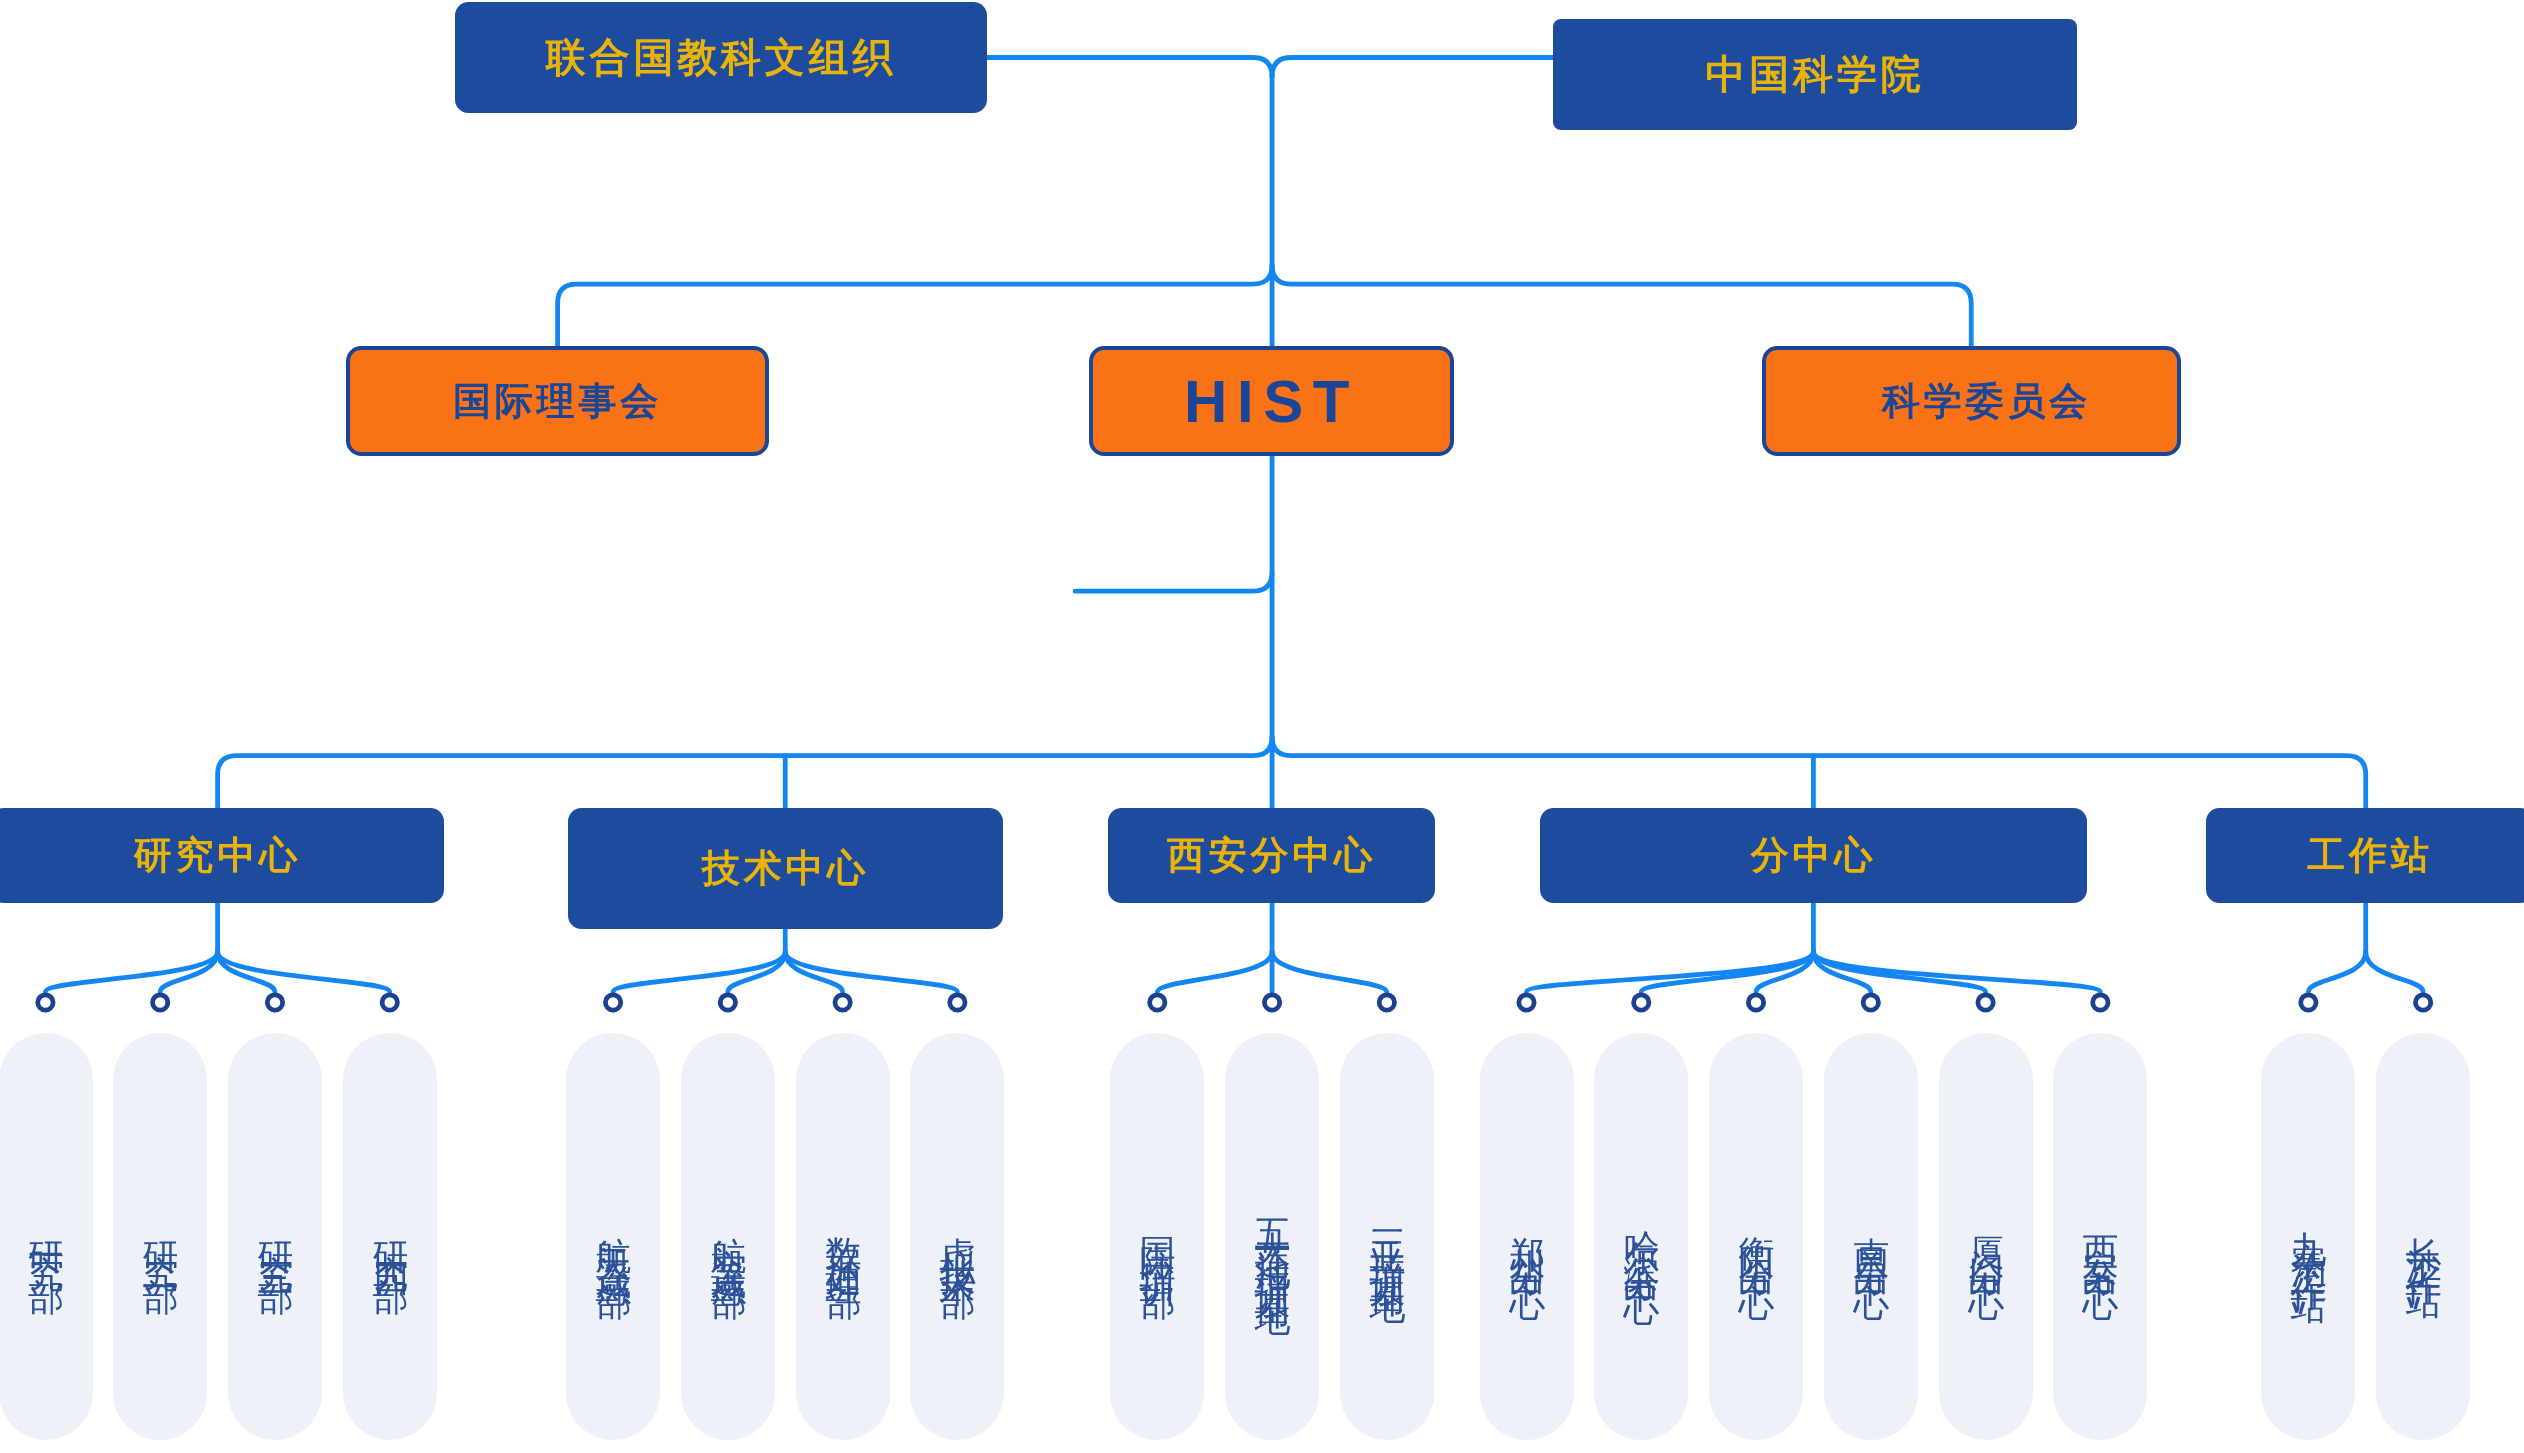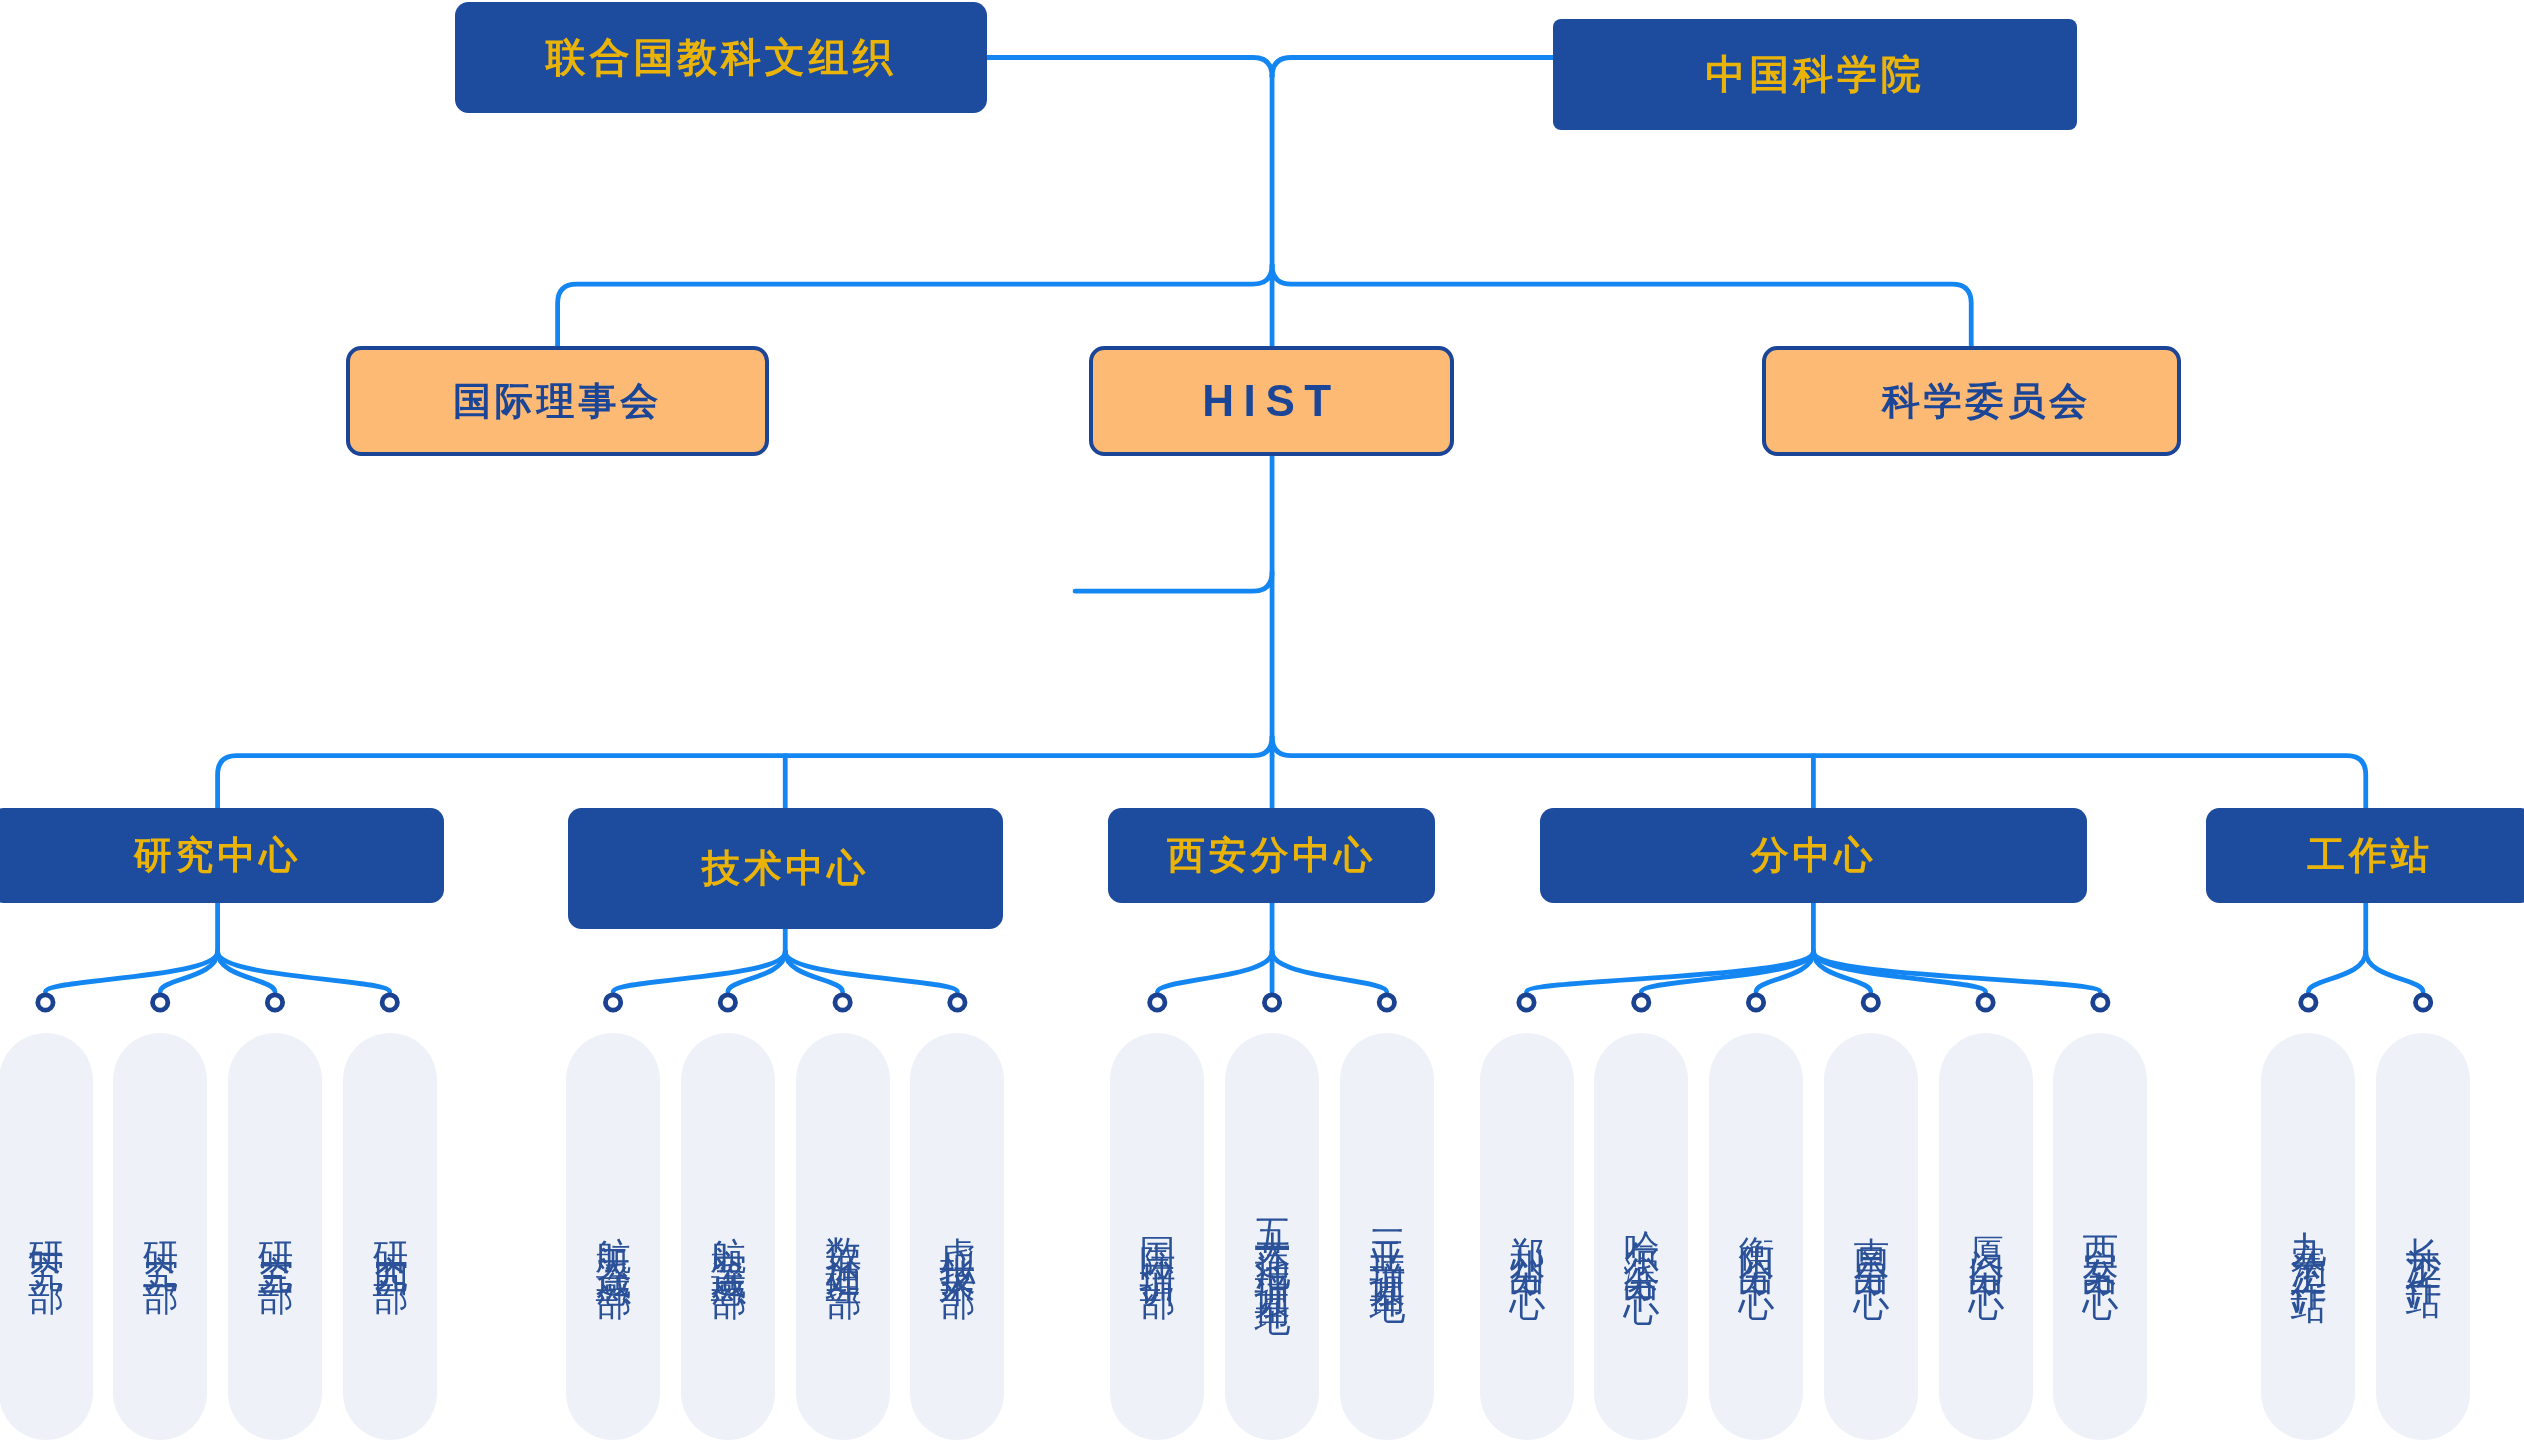--- a/index.html
+++ b/index.html
@@ -4,23 +4,23 @@
 <style>
   html,body{margin:0;padding:0;background:#ffffff;}
   body{font-family:"Liberation Sans","DejaVu Sans",sans-serif;}
   .canvas{position:relative;width:2525px;height:1454px;background:#ffffff;overflow:hidden;}
   #connectors{position:absolute;left:0;top:0;z-index:0;}
   .node{position:absolute;display:flex;align-items:center;justify-content:center;
         box-sizing:border-box;z-index:1;white-space:nowrap;}
   .solid{background:#1d4b9e;color:#eab308;border-radius:13.4px;font-weight:700;
          font-size:40px;letter-spacing:3.8px;}
   .lvl3{font-size:38px;}
-  .outline{background:#fdba74;border:4.8px solid #1b4596;color:#1b4596;border-radius:15.3px;
+  .outline{background:#f97316;border:4.8px solid #1b4596;color:#1b4596;border-radius:15.3px;
            font-weight:700;font-size:38px;letter-spacing:3.8px;}
-  .hist{font-size:44px;letter-spacing:9.6px;}
+  .hist{font-size:60px;letter-spacing:9.6px;}
   .pill{border-radius:59px;}
   .capsule{position:absolute;z-index:1;background:#eef2f8;border-radius:47px;
            display:flex;align-items:center;justify-content:center;
            color:#2b5198;font-size:36px;font-weight:400;
            writing-mode:vertical-rl;text-orientation:upright;letter-spacing:11.5px;}
 </style>
 </head>
 <body>
 
 <div class="canvas">

